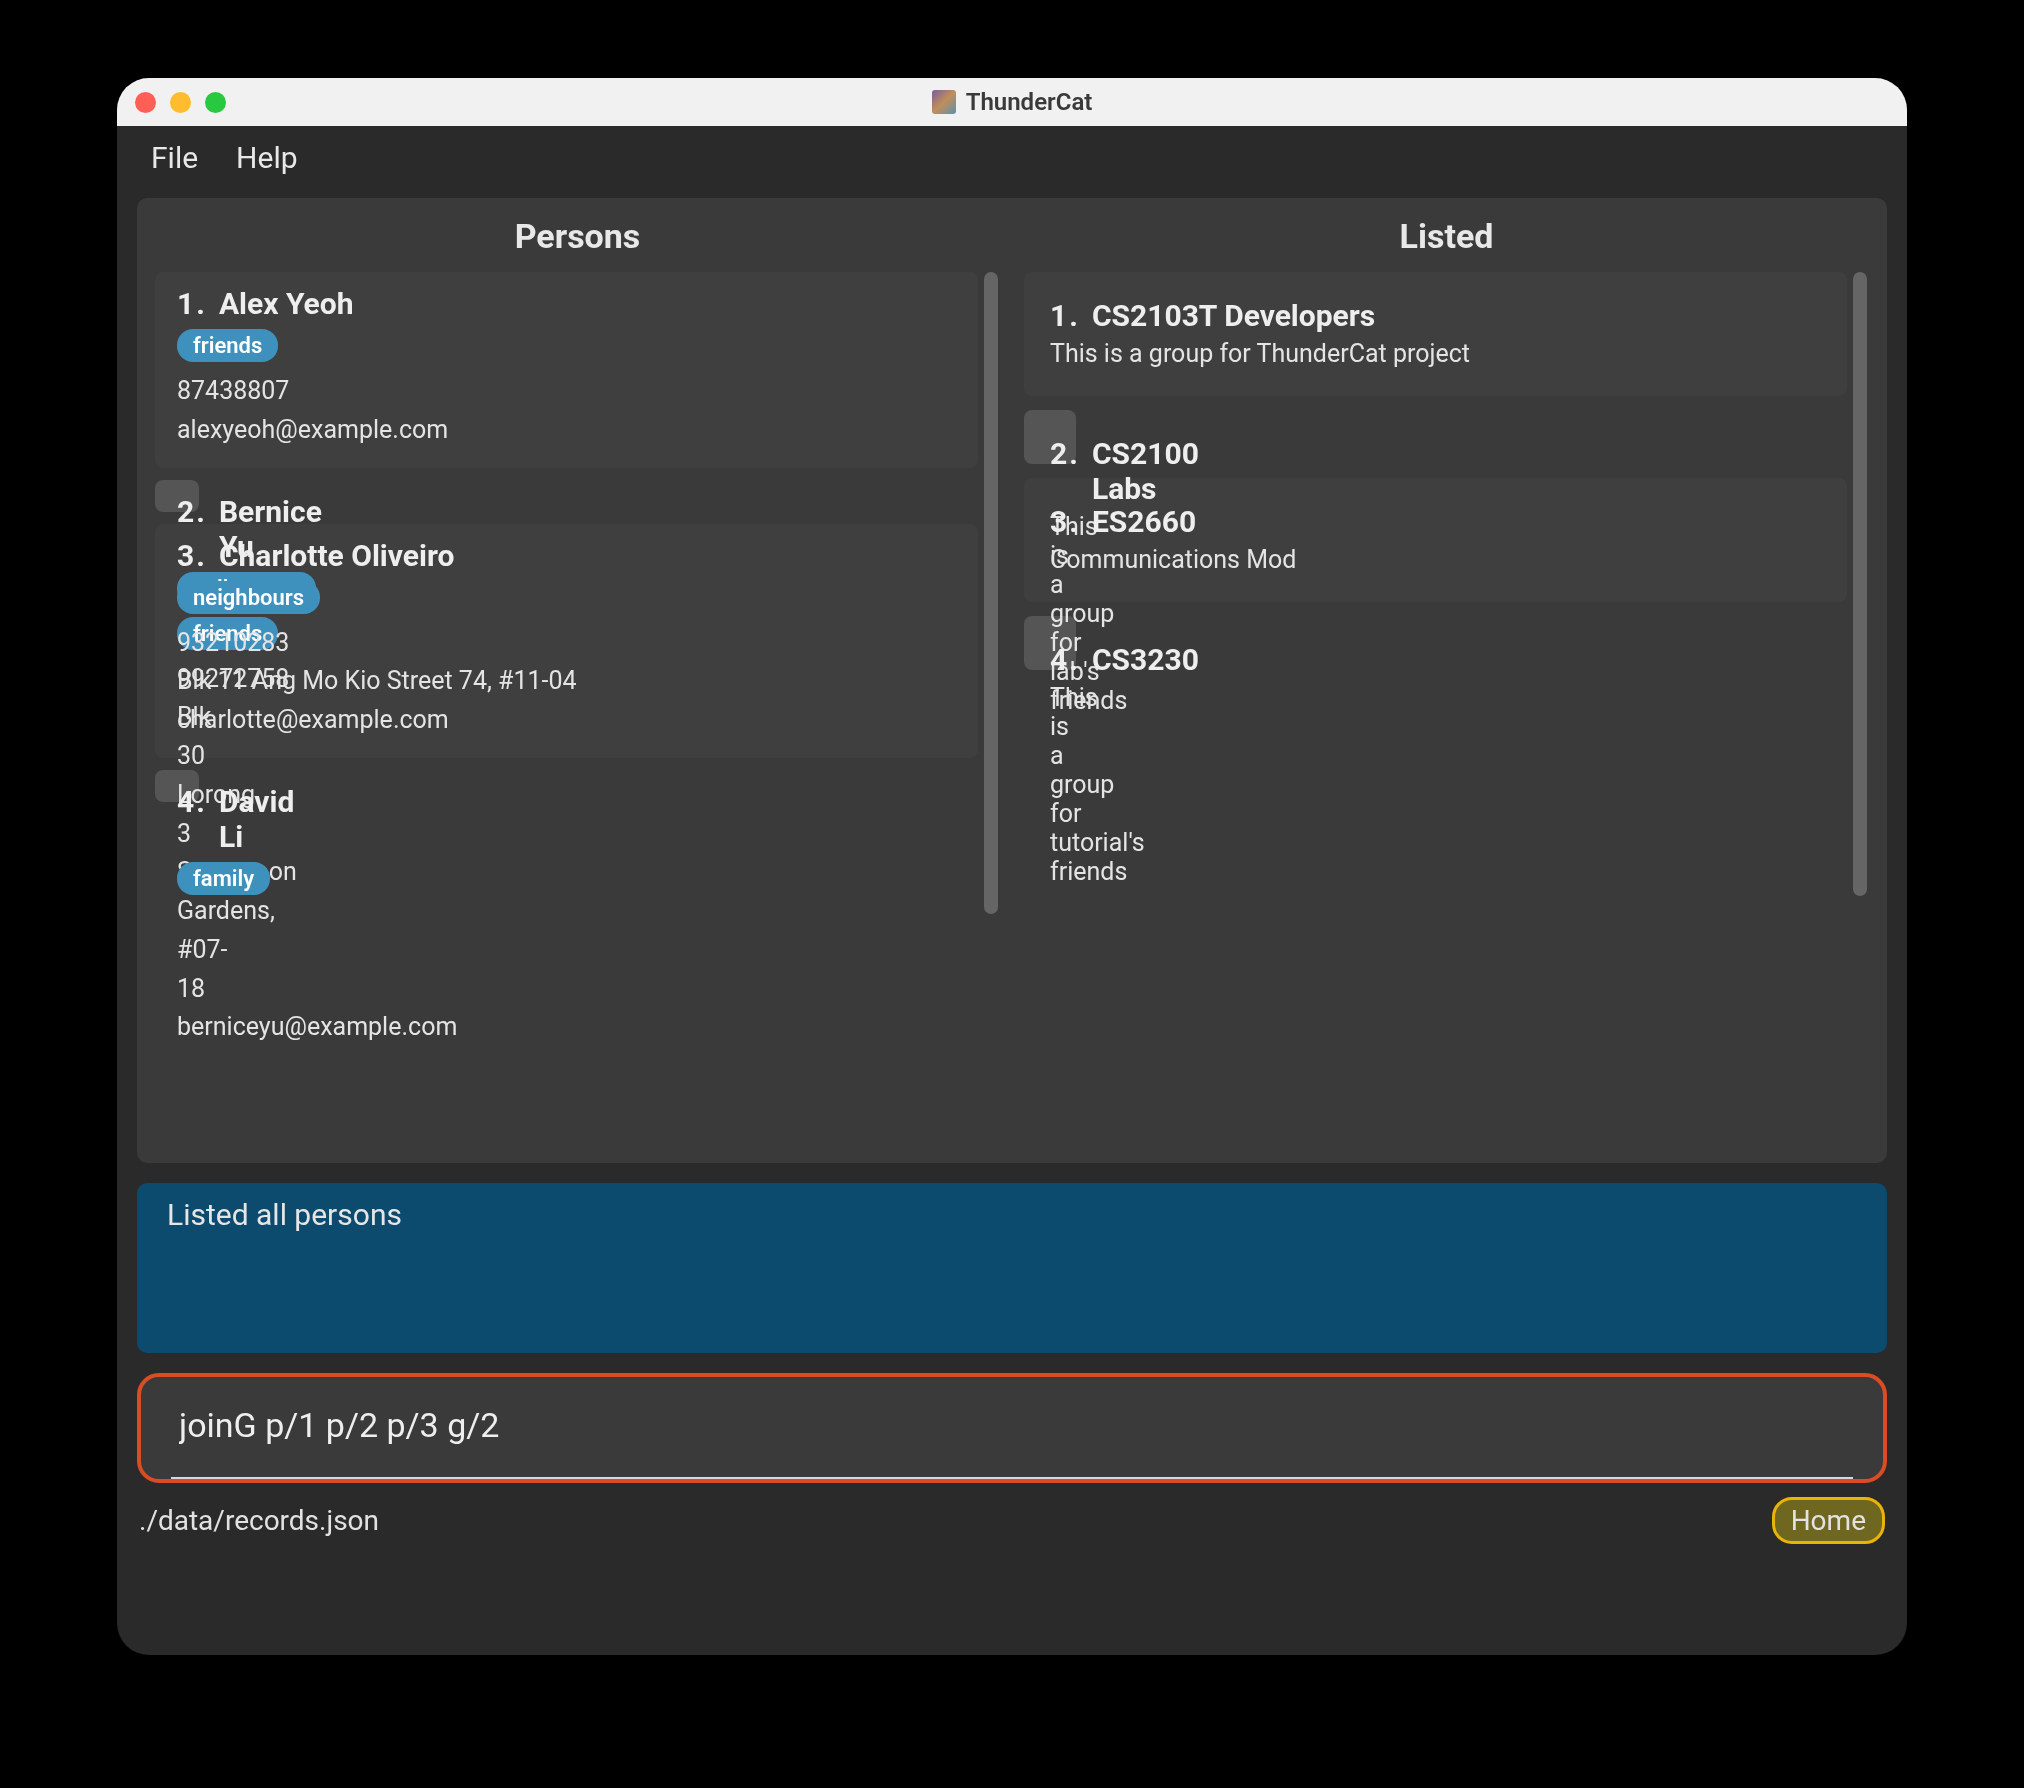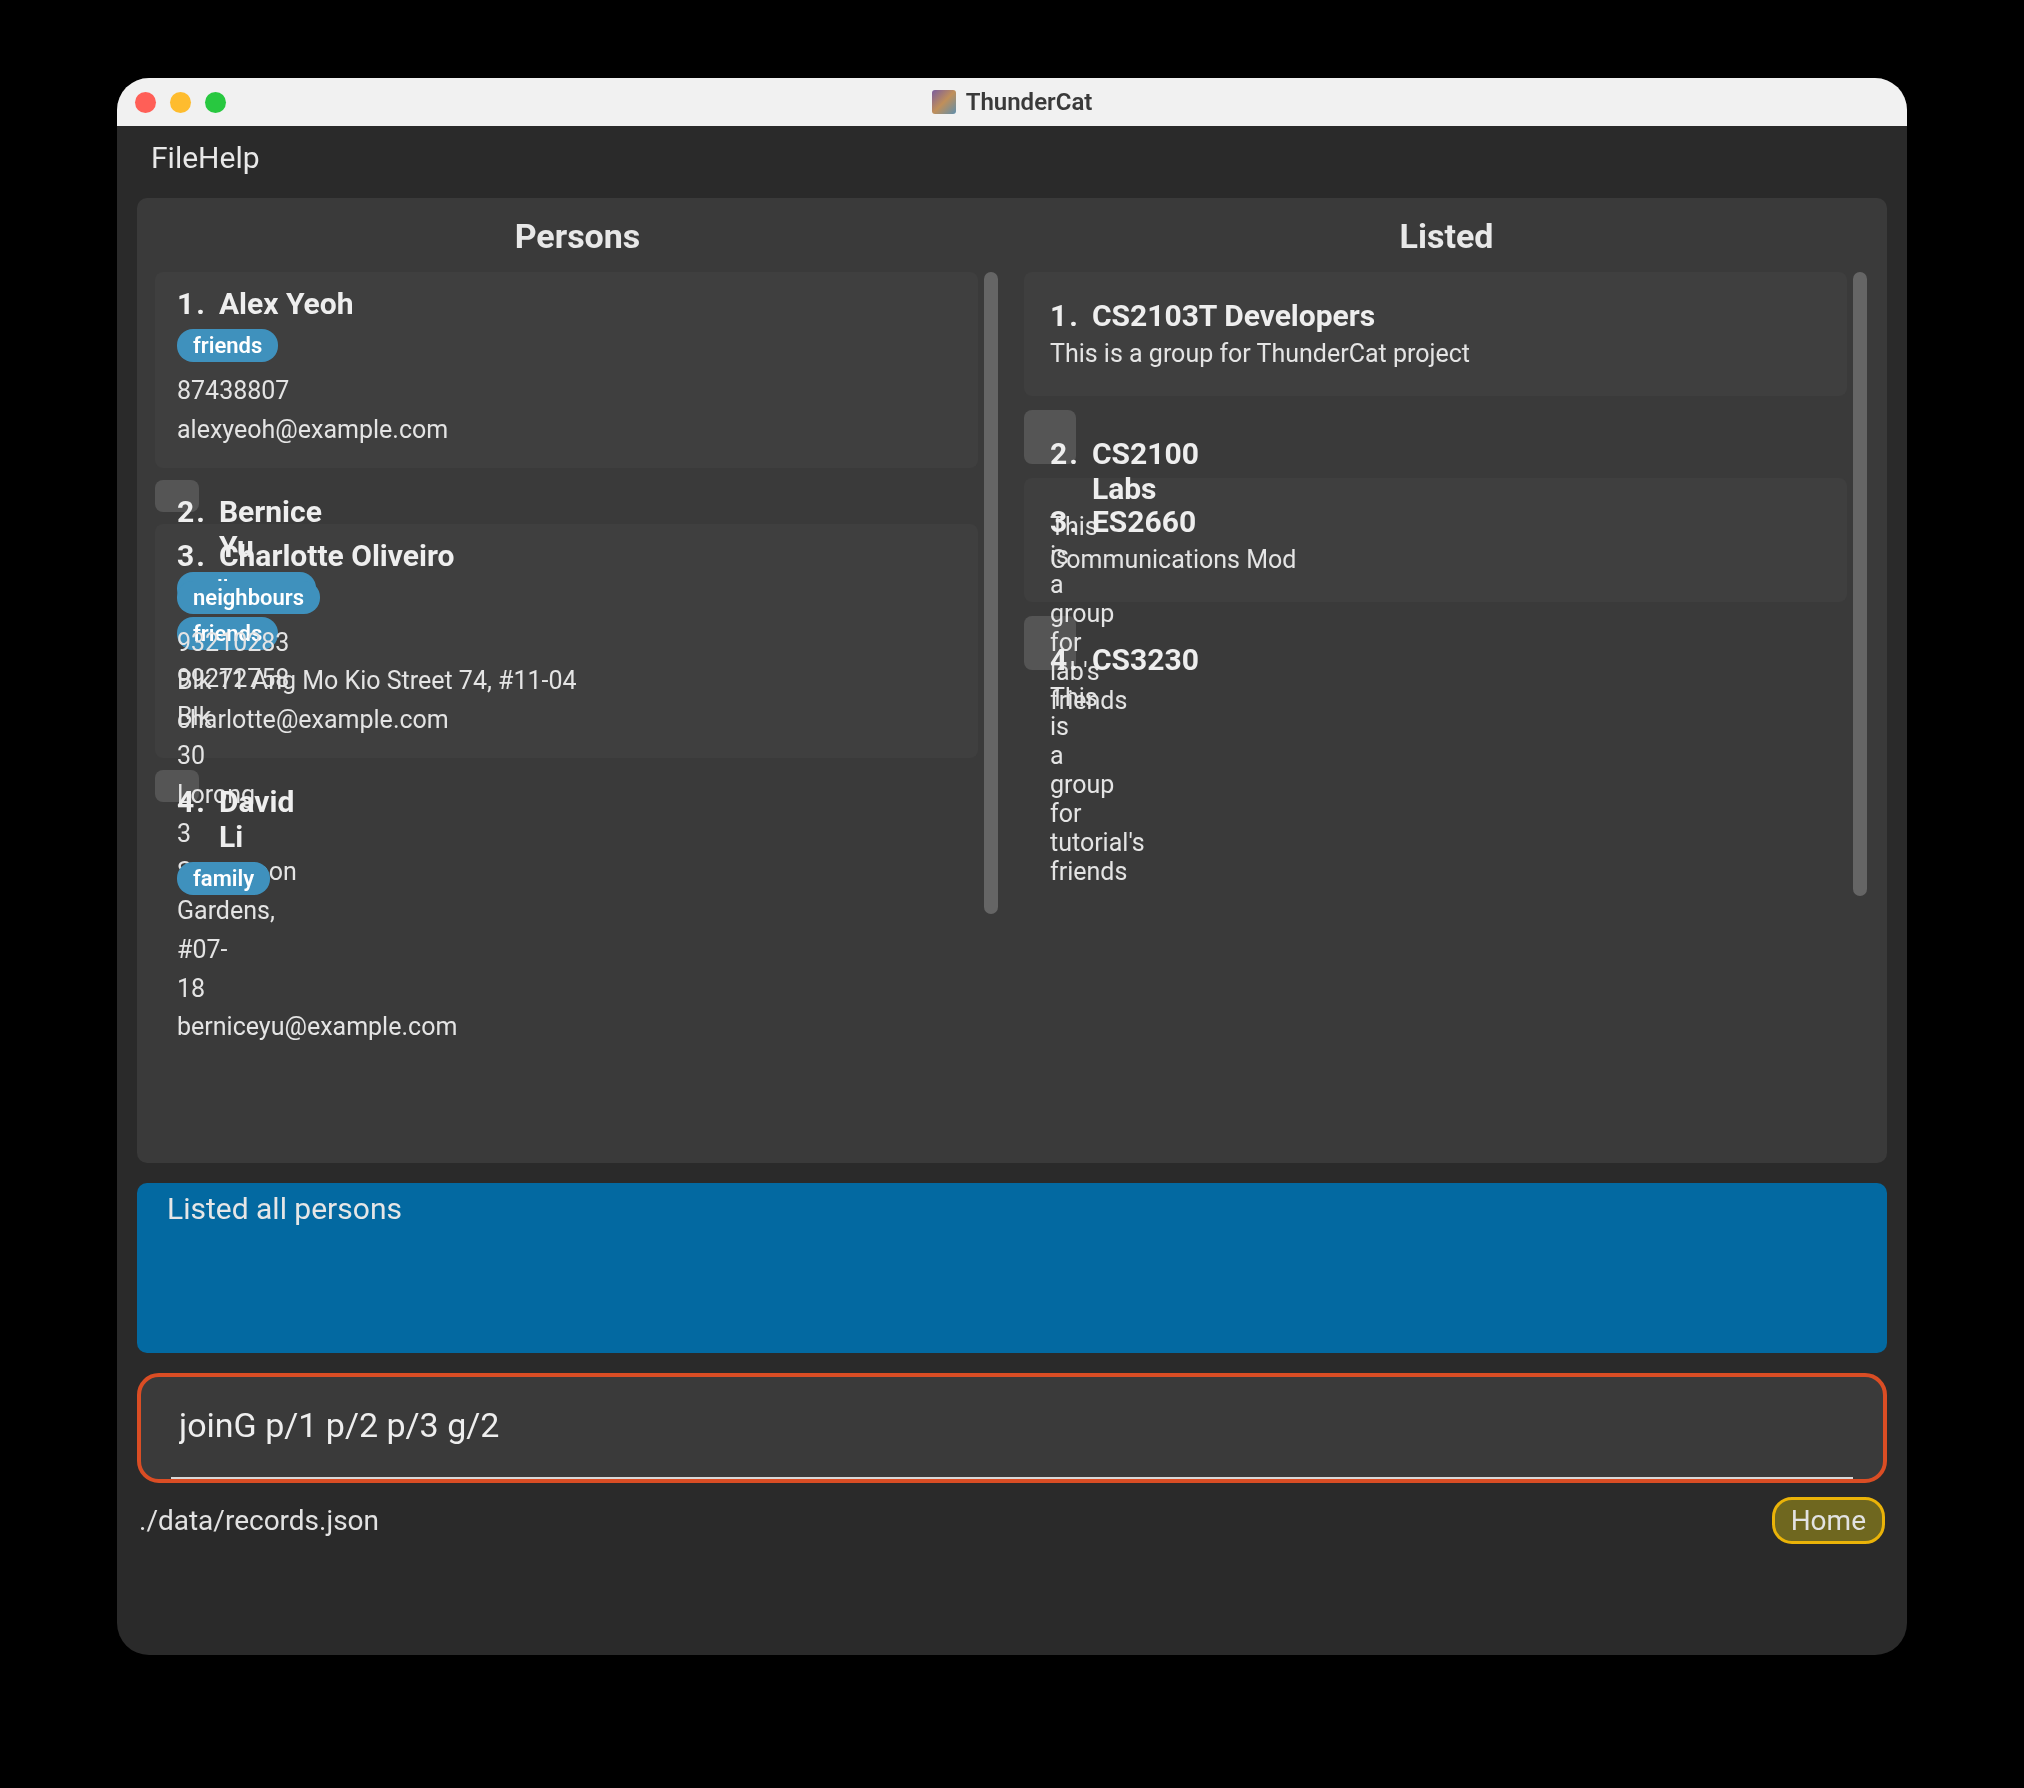--- a/index.html
+++ b/index.html
@@ -57,20 +57,21 @@
   .title-text {
     font-size: 24px;
     font-weight: 600;
     color: #3a3a3a;
   }
   
   .menubar {
     height: 62px;
     display: flex;
     align-items: center;
+    gap: 38px;
     padding-left: 34px;
     background: #2a2a2a;
   }
   .menubar span {
     font-size: 30px;
     color: #e8e8e8;
     font-weight: 400;
   }
   
   .content {
@@ -172,24 +173,24 @@
   }
   .group-head .idx::after { content: "."; margin-left: 2px; }
   .group-desc {
     font-size: 25px;
     color: #e4e4e4;
   }
 
   
   .result {
     margin: 20px 20px 0 20px;
-    background: #0369a1;
+    background: #0c4a6e;
     border-radius: 10px;
     height: 170px;
-    padding: 8px 30px;
+    padding: 14px 30px;
     font-size: 30px;
     color: #e6e6e6;
   }
 
   
   .cmd-wrap {
     margin: 20px 20px 0 20px;
     border: 4px solid #da4d24;
     border-radius: 22px;
     background: #3a3a3a;

